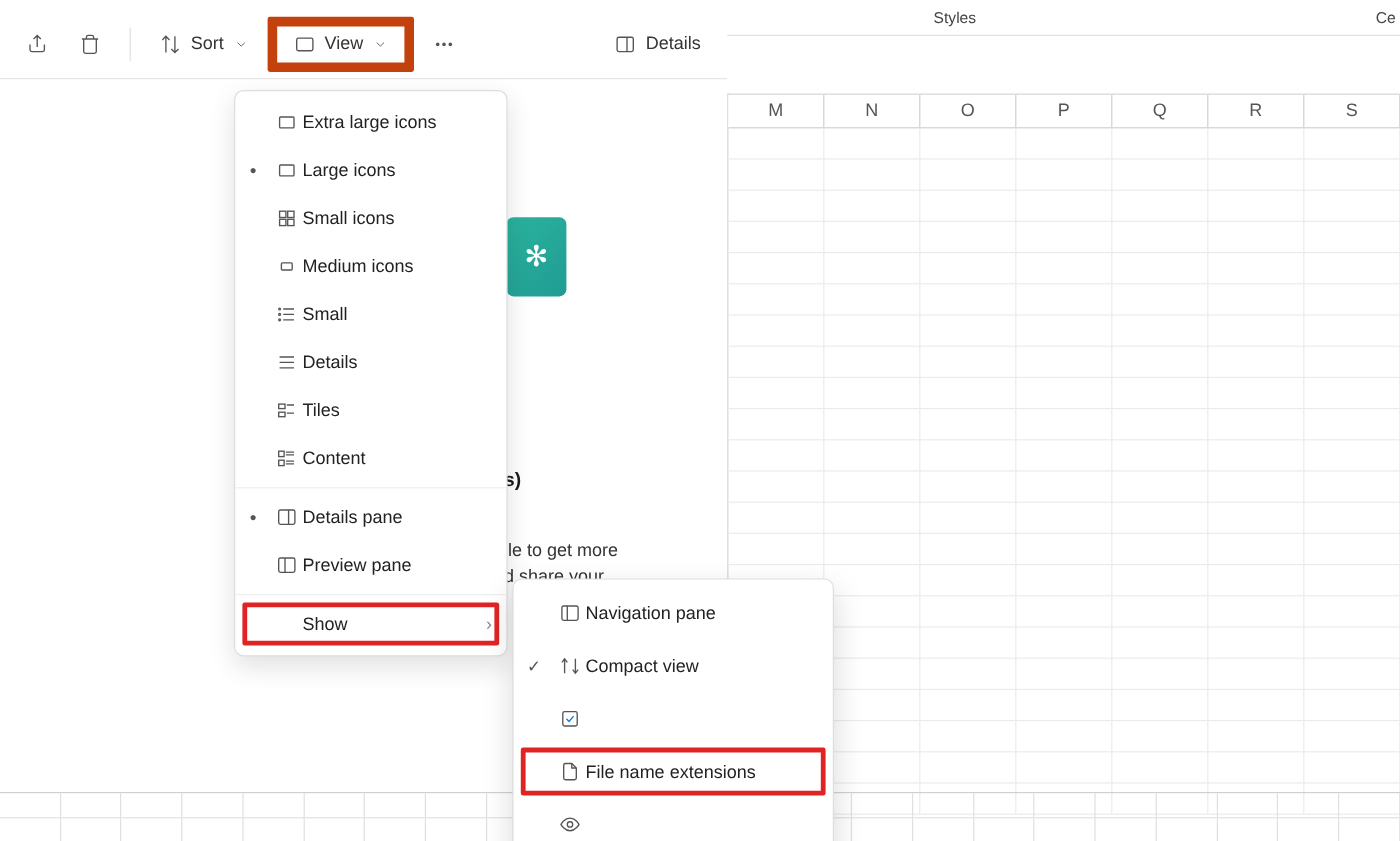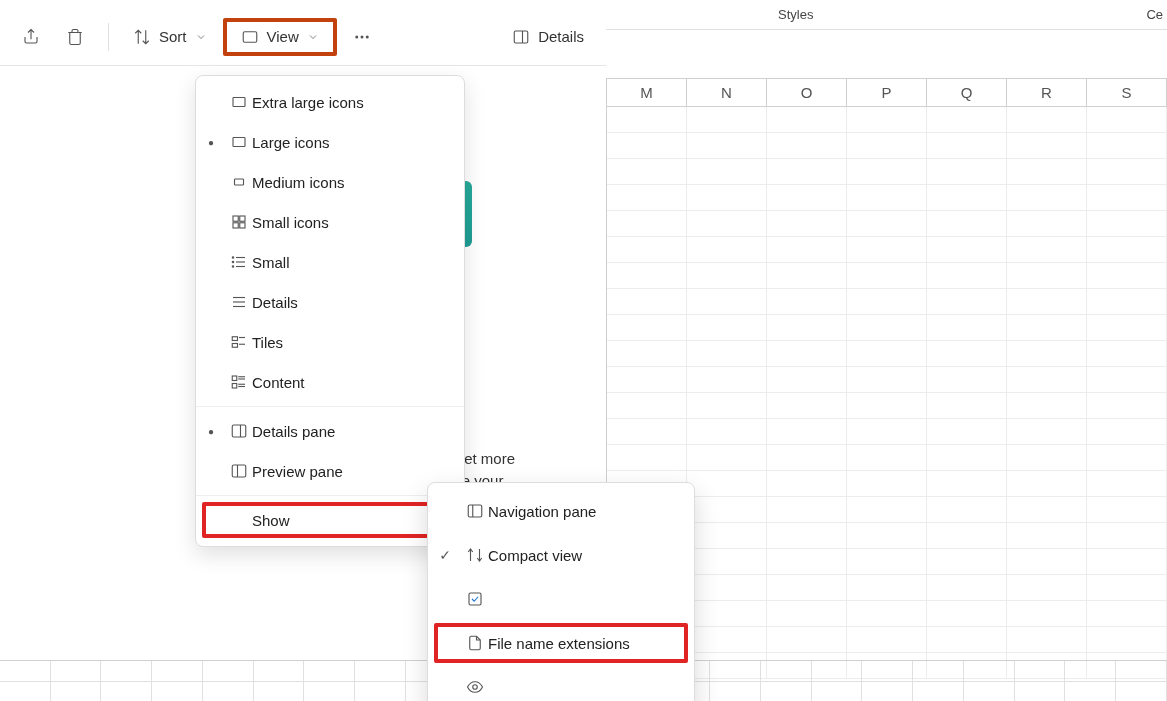--- a/index.html
+++ b/index.html
@@ -108,29 +108,29 @@
     display: flex;
     align-items: center;
     gap: 8px;
     padding: 6px 10px;
     border-radius: 4px;
     color: #333;
     font-size: 15px;
     cursor: pointer;
   }
   .tb-sep { width:1px; height:28px; background:#e0e0e0; margin:0 8px;}
-  .red-box { border: 4px solid #c2410c; border-radius: 2px; }
+  .red-box { border: 8px solid #c2410c; border-radius: 2px; }
   .highlight-view { padding: 2px 6px; }
 
   
   .menu1 {
     position: absolute;
     left: 195px;
     top: 75px;
-    width: 270px;
+    width: 228px;
     background: #fff;
     border: 1px solid #ddd;
     border-radius: 8px;
     box-shadow: 0 8px 22px rgba(0,0,0,0.12);
     padding: 6px 0;
   }
   .menu-item {
     display: flex;
     align-items: center;
     height: 40px;
@@ -536,36 +536,36 @@
           <svg xmlns="http://www.w3.org/2000/svg" viewBox="0 0 24 24" class="ic">
             <rect x="4" y="6" width="16" height="12" rx="1"></rect>
           </svg>
         </span>
     <span class="mi-label">Large icons</span>
       </div>
       <div class="menu-item no-bullet">
         <span class="bullet"></span>
     <span class="mi-icon">
           <svg xmlns="http://www.w3.org/2000/svg" viewBox="0 0 24 24" class="ic">
-            <rect x="6" y="8" width="12" height="8" rx="1"></rect>
-          </svg>
-        </span>
-    <span class="mi-label">Medium icons</span>
-      </div>
-      <div class="menu-item no-bullet">
-        <span class="bullet"></span>
-    <span class="mi-icon">
-          <svg xmlns="http://www.w3.org/2000/svg" viewBox="0 0 24 24" class="ic">
             <rect x="4" y="4" width="7" height="7"></rect>
             <rect x="13" y="4" width="7" height="7"></rect>
             <rect x="4" y="13" width="7" height="7"></rect>
             <rect x="13" y="13" width="7" height="7"></rect>
           </svg>
         </span>
     <span class="mi-label">Small icons</span>
+      </div>
+      <div class="menu-item no-bullet">
+        <span class="bullet"></span>
+    <span class="mi-icon">
+          <svg xmlns="http://www.w3.org/2000/svg" viewBox="0 0 24 24" class="ic">
+            <rect x="6" y="8" width="12" height="8" rx="1"></rect>
+          </svg>
+        </span>
+    <span class="mi-label">Medium icons</span>
       </div>
       <div class="menu-item no-bullet">
         <span class="bullet"></span>
     <span class="mi-icon">
           <svg xmlns="http://www.w3.org/2000/svg" viewBox="0 0 24 24" class="ic">
             <line x1="8" y1="6" x2="20" y2="6"></line>
             <line x1="8" y1="12" x2="20" y2="12"></line>
             <line x1="8" y1="18" x2="20" y2="18"></line>
             <circle cx="4" cy="6" r="1"></circle>
             <circle cx="4" cy="12" r="1"></circle>

